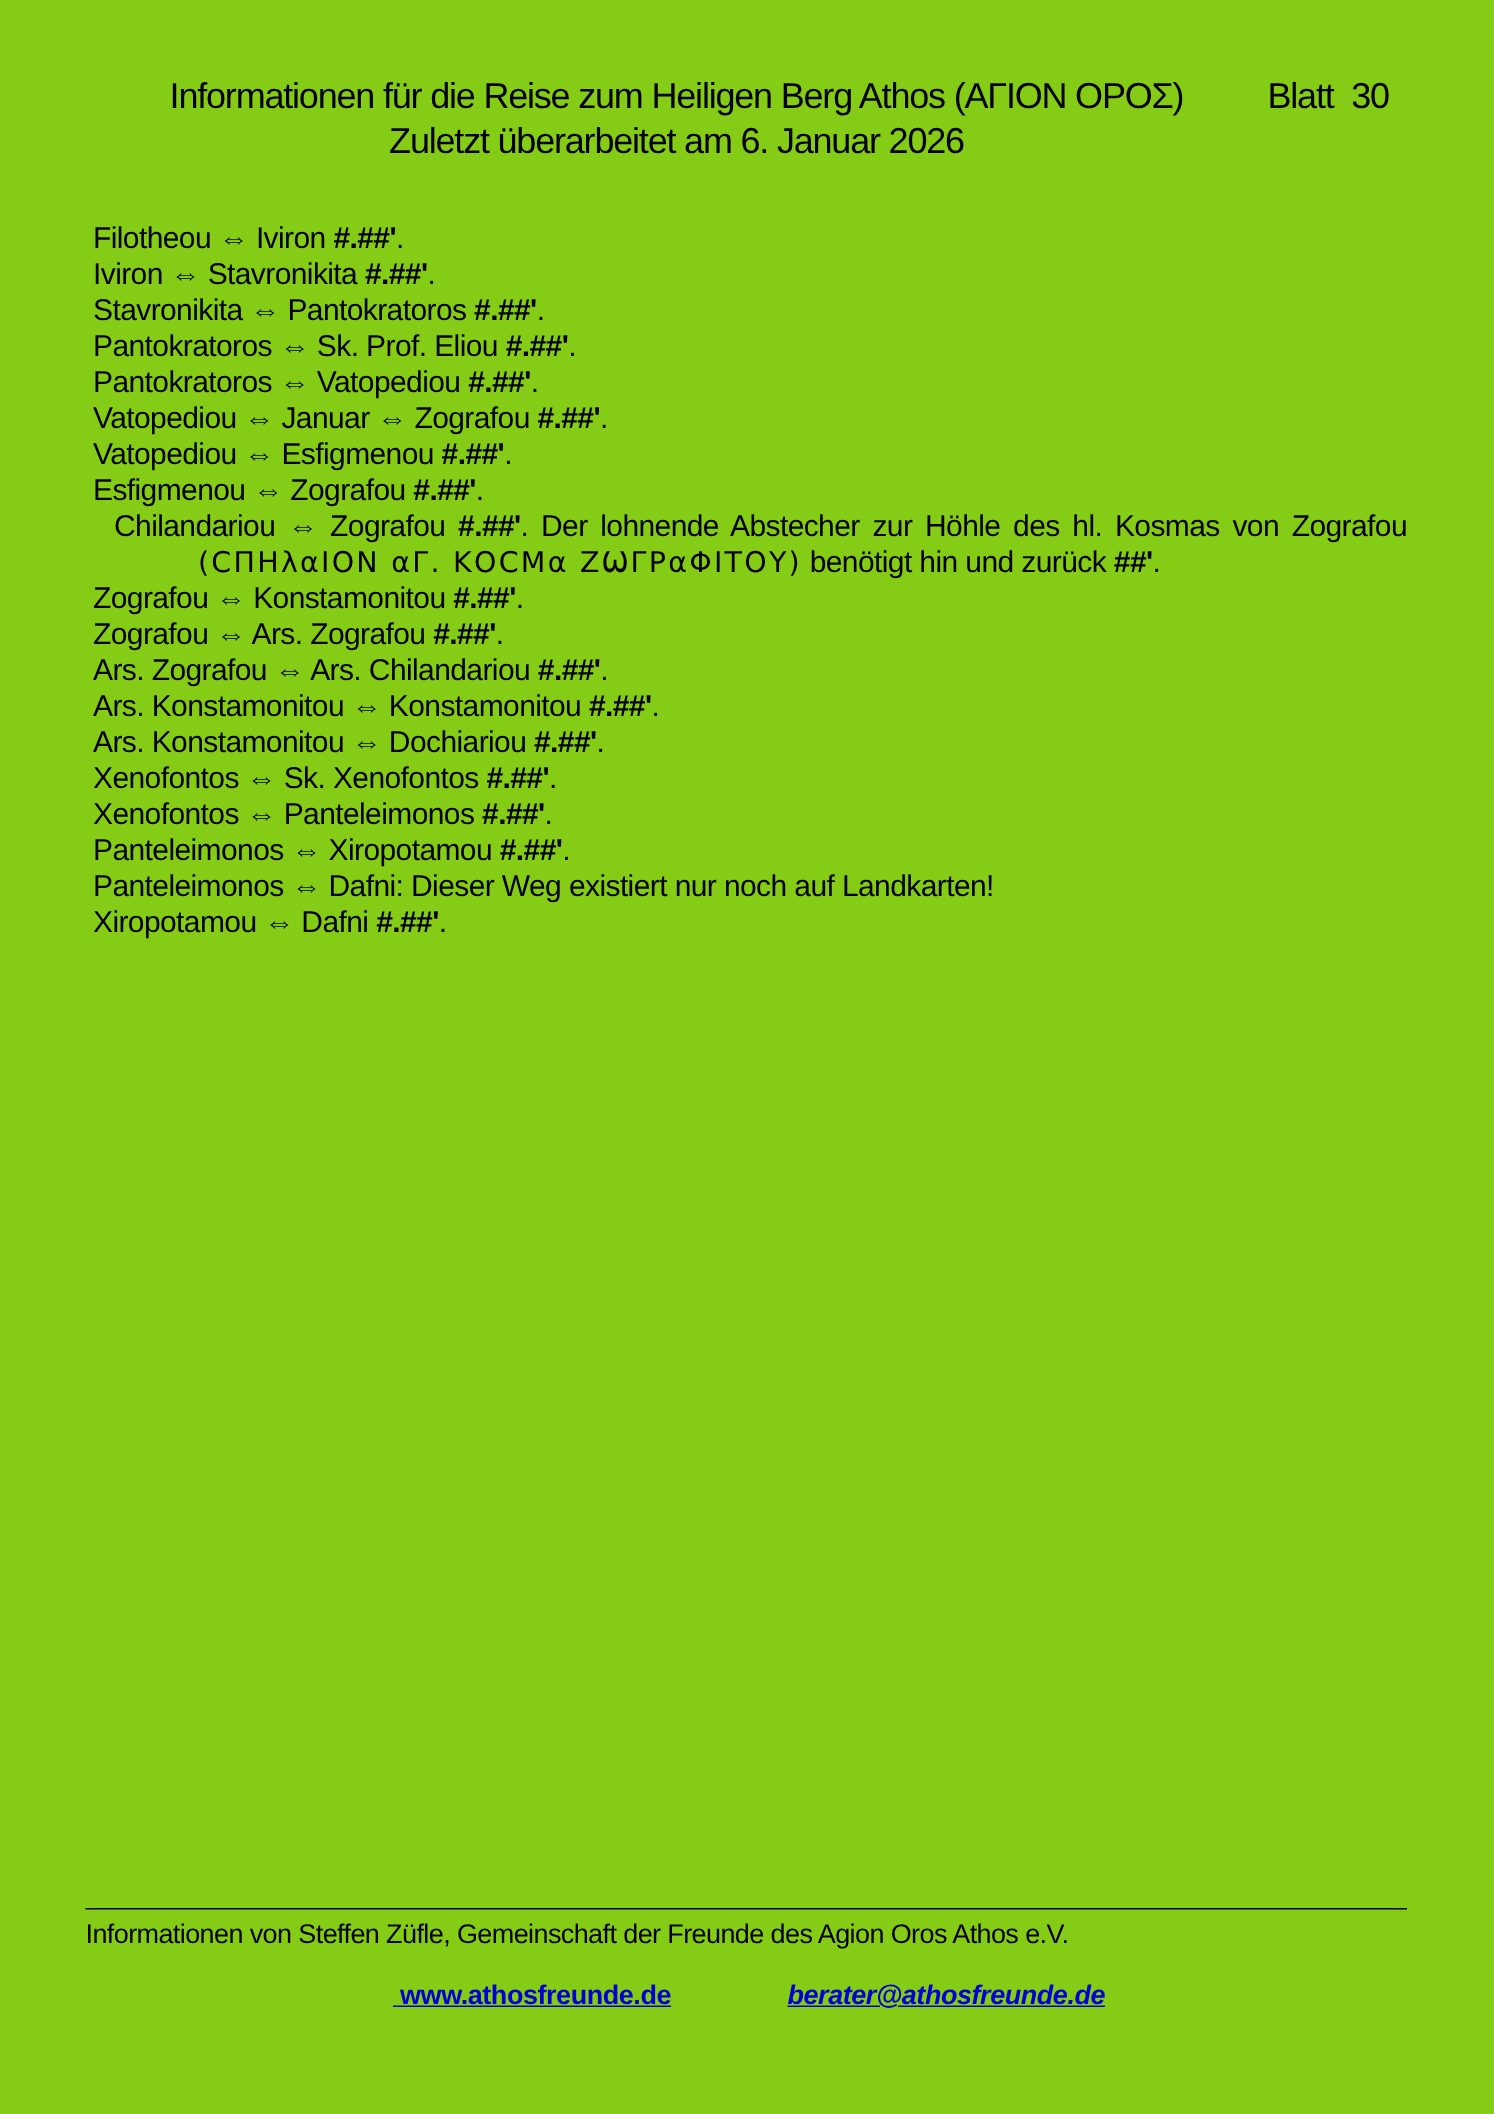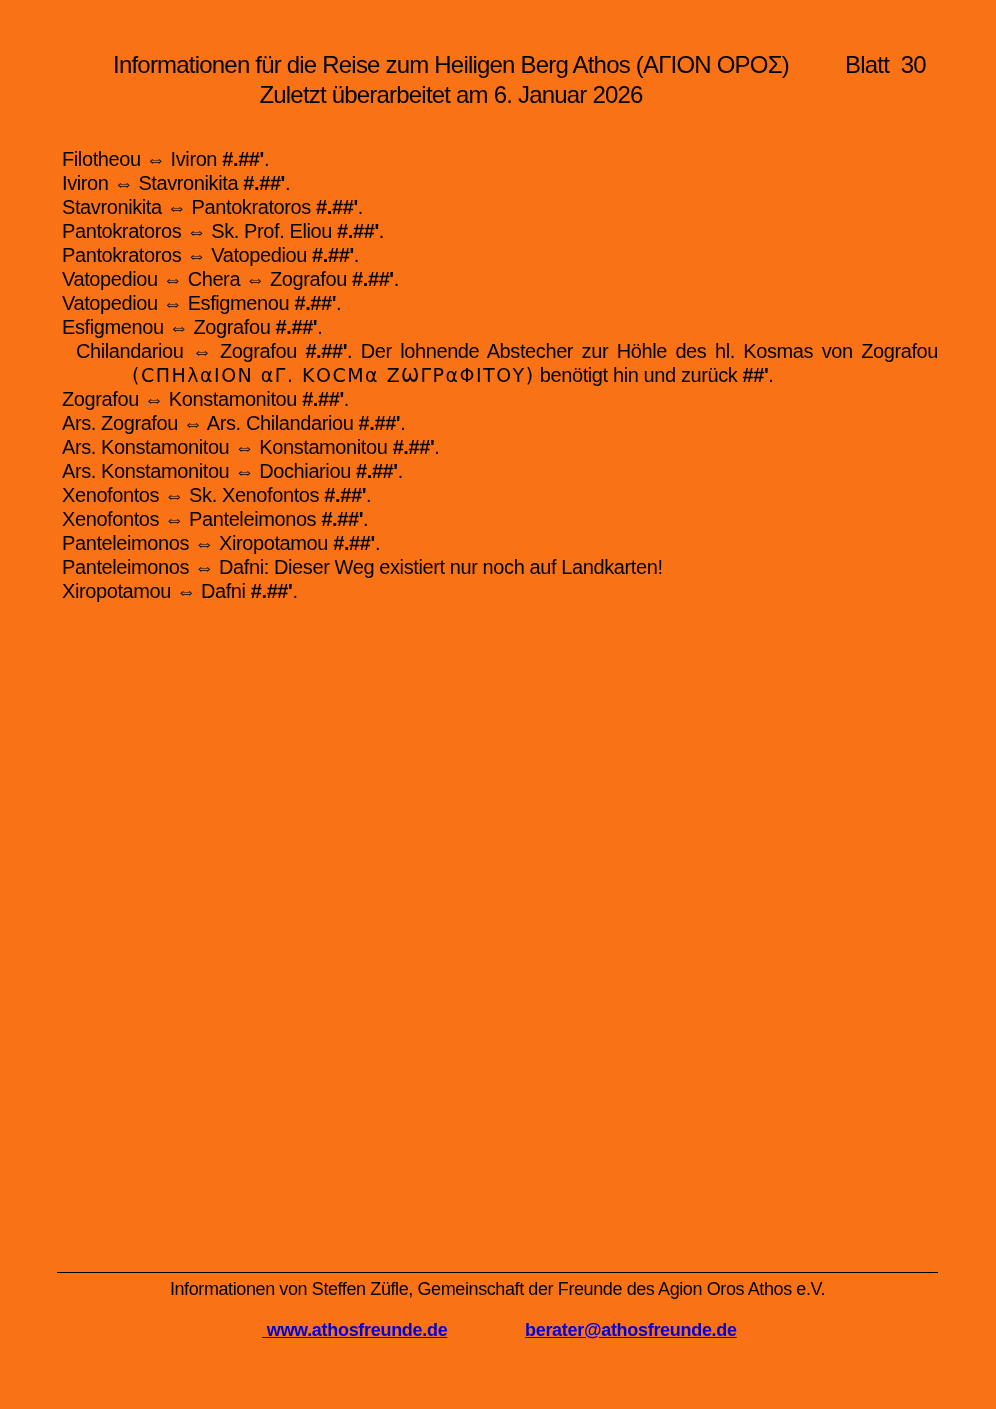--- a/index.html
+++ b/index.html
@@ -73,72 +73,72 @@
     left: 57px;
     width: 881px;
     height: 0;
     border-top: 1.5px solid #000;
   }
   .footer-credit {
     position: absolute;
     top: 1277px;
     left: 57px;
     width: 881px;
-    text-align: center;
     font-size: 18px;
     letter-spacing: -0.4px;
     line-height: 24px;
   }
   a.footer-link {
     position: absolute;
     top: 1320px;
     font-size: 18px;
     letter-spacing: -0.3px;
     font-weight: bold;
     text-decoration: underline;
     white-space: pre;
     cursor: pointer;
   }
   .link-web  { left: 262px; }
   .link-mail { left: 525px; }
 </style>
 </head>
 <body>
 
-<div class="page" style="background: #f97316; color: rgb(0, 0, 0);">
+<div class="page" style="background: #84cc16; color: rgb(0, 0, 0);">
 
   <div class="header">
     <div class="title-line">Informationen für die Reise zum Heiligen Berg Athos (ΑΓΙΟΝ ΟΡΟΣ)</div>
     <div class="title-line">Zuletzt überarbeitet am 6. Januar 2026</div>
   </div>
 
   <div class="sheet-number">Blatt  30</div>
 
   <div class="routes">
       <div class="route-line"><span>Filotheou ⇔ Iviron </span><span class="bold">#.##'</span><span>.</span></div>
       <div class="route-line"><span>Iviron ⇔ Stavronikita </span><span class="bold">#.##'</span><span>.</span></div>
       <div class="route-line"><span>Stavronikita ⇔ Pantokratoros </span><span class="bold">#.##'</span><span>.</span></div>
       <div class="route-line"><span>Pantokratoros ⇔ Sk. Prof. Eliou </span><span class="bold">#.##'</span><span>.</span></div>
       <div class="route-line"><span>Pantokratoros ⇔ Vatopediou </span><span class="bold">#.##'</span><span>.</span></div>
-      <div class="route-line"><span>Vatopediou ⇔ Chera ⇔ Zografou </span><span class="bold">#.##'</span><span>.</span></div>
+      <div class="route-line"><span>Vatopediou ⇔ Januar ⇔ Zografou </span><span class="bold">#.##'</span><span>.</span></div>
       <div class="route-line"><span>Vatopediou ⇔ Esfigmenou </span><span class="bold">#.##'</span><span>.</span></div>
       <div class="route-line"><span>Esfigmenou ⇔ Zografou </span><span class="bold">#.##'</span><span>.</span></div>
       <div class="route-line route-note"><span>Chilandariou ⇔ Zografou </span><span class="bold">#.##'</span><span>. Der lohnende Abstecher zur Höhle des hl. Kosmas von Zografou </span><span class="greek">(ϹΠΗλαΙΟΝ αΓ. ΚΟϹΜα ΖѠΓΡαΦΙΤΟΥ)</span><span> benötigt hin und zurück </span><span class="bold">##'</span><span>.</span></div>
       <div class="route-line"><span>Zografou ⇔ Konstamonitou </span><span class="bold">#.##'</span><span>.</span></div>
+      <div class="route-line"><span>Zografou ⇔ Ars. Zografou </span><span class="bold">#.##'</span><span>.</span></div>
       <div class="route-line"><span>Ars. Zografou ⇔ Ars. Chilandariou </span><span class="bold">#.##'</span><span>.</span></div>
       <div class="route-line"><span>Ars. Konstamonitou ⇔ Konstamonitou </span><span class="bold">#.##'</span><span>.</span></div>
       <div class="route-line"><span>Ars. Konstamonitou ⇔ Dochiariou </span><span class="bold">#.##'</span><span>.</span></div>
       <div class="route-line"><span>Xenofontos ⇔ Sk. Xenofontos </span><span class="bold">#.##'</span><span>.</span></div>
       <div class="route-line"><span>Xenofontos ⇔ Panteleimonos </span><span class="bold">#.##'</span><span>.</span></div>
       <div class="route-line"><span>Panteleimonos ⇔ Xiropotamou </span><span class="bold">#.##'</span><span>.</span></div>
       <div class="route-line"><span>Panteleimonos ⇔ Dafni: Dieser Weg existiert nur noch auf Landkarten!</span></div>
       <div class="route-line"><span>Xiropotamou ⇔ Dafni </span><span class="bold">#.##'</span><span>.</span></div>
     </div>
 
   <div class="footer-divider"></div>
 
   <div class="footer-credit">Informationen von Steffen Züfle, Gemeinschaft der Freunde des Agion Oros Athos e.V.</div>
 
   <a class="footer-link link-web" style="color: rgb(0, 0, 212); text-align: right;"> www.athosfreunde.de</a>
 
-  <a class="footer-link link-mail" style="color: rgb(0, 0, 212);">berater@athosfreunde.de</a>
+  <a class="footer-link link-mail" style="color: rgb(0, 0, 212); font-style: italic;">berater@athosfreunde.de</a>
 
 </div>
 
 </body></html>

